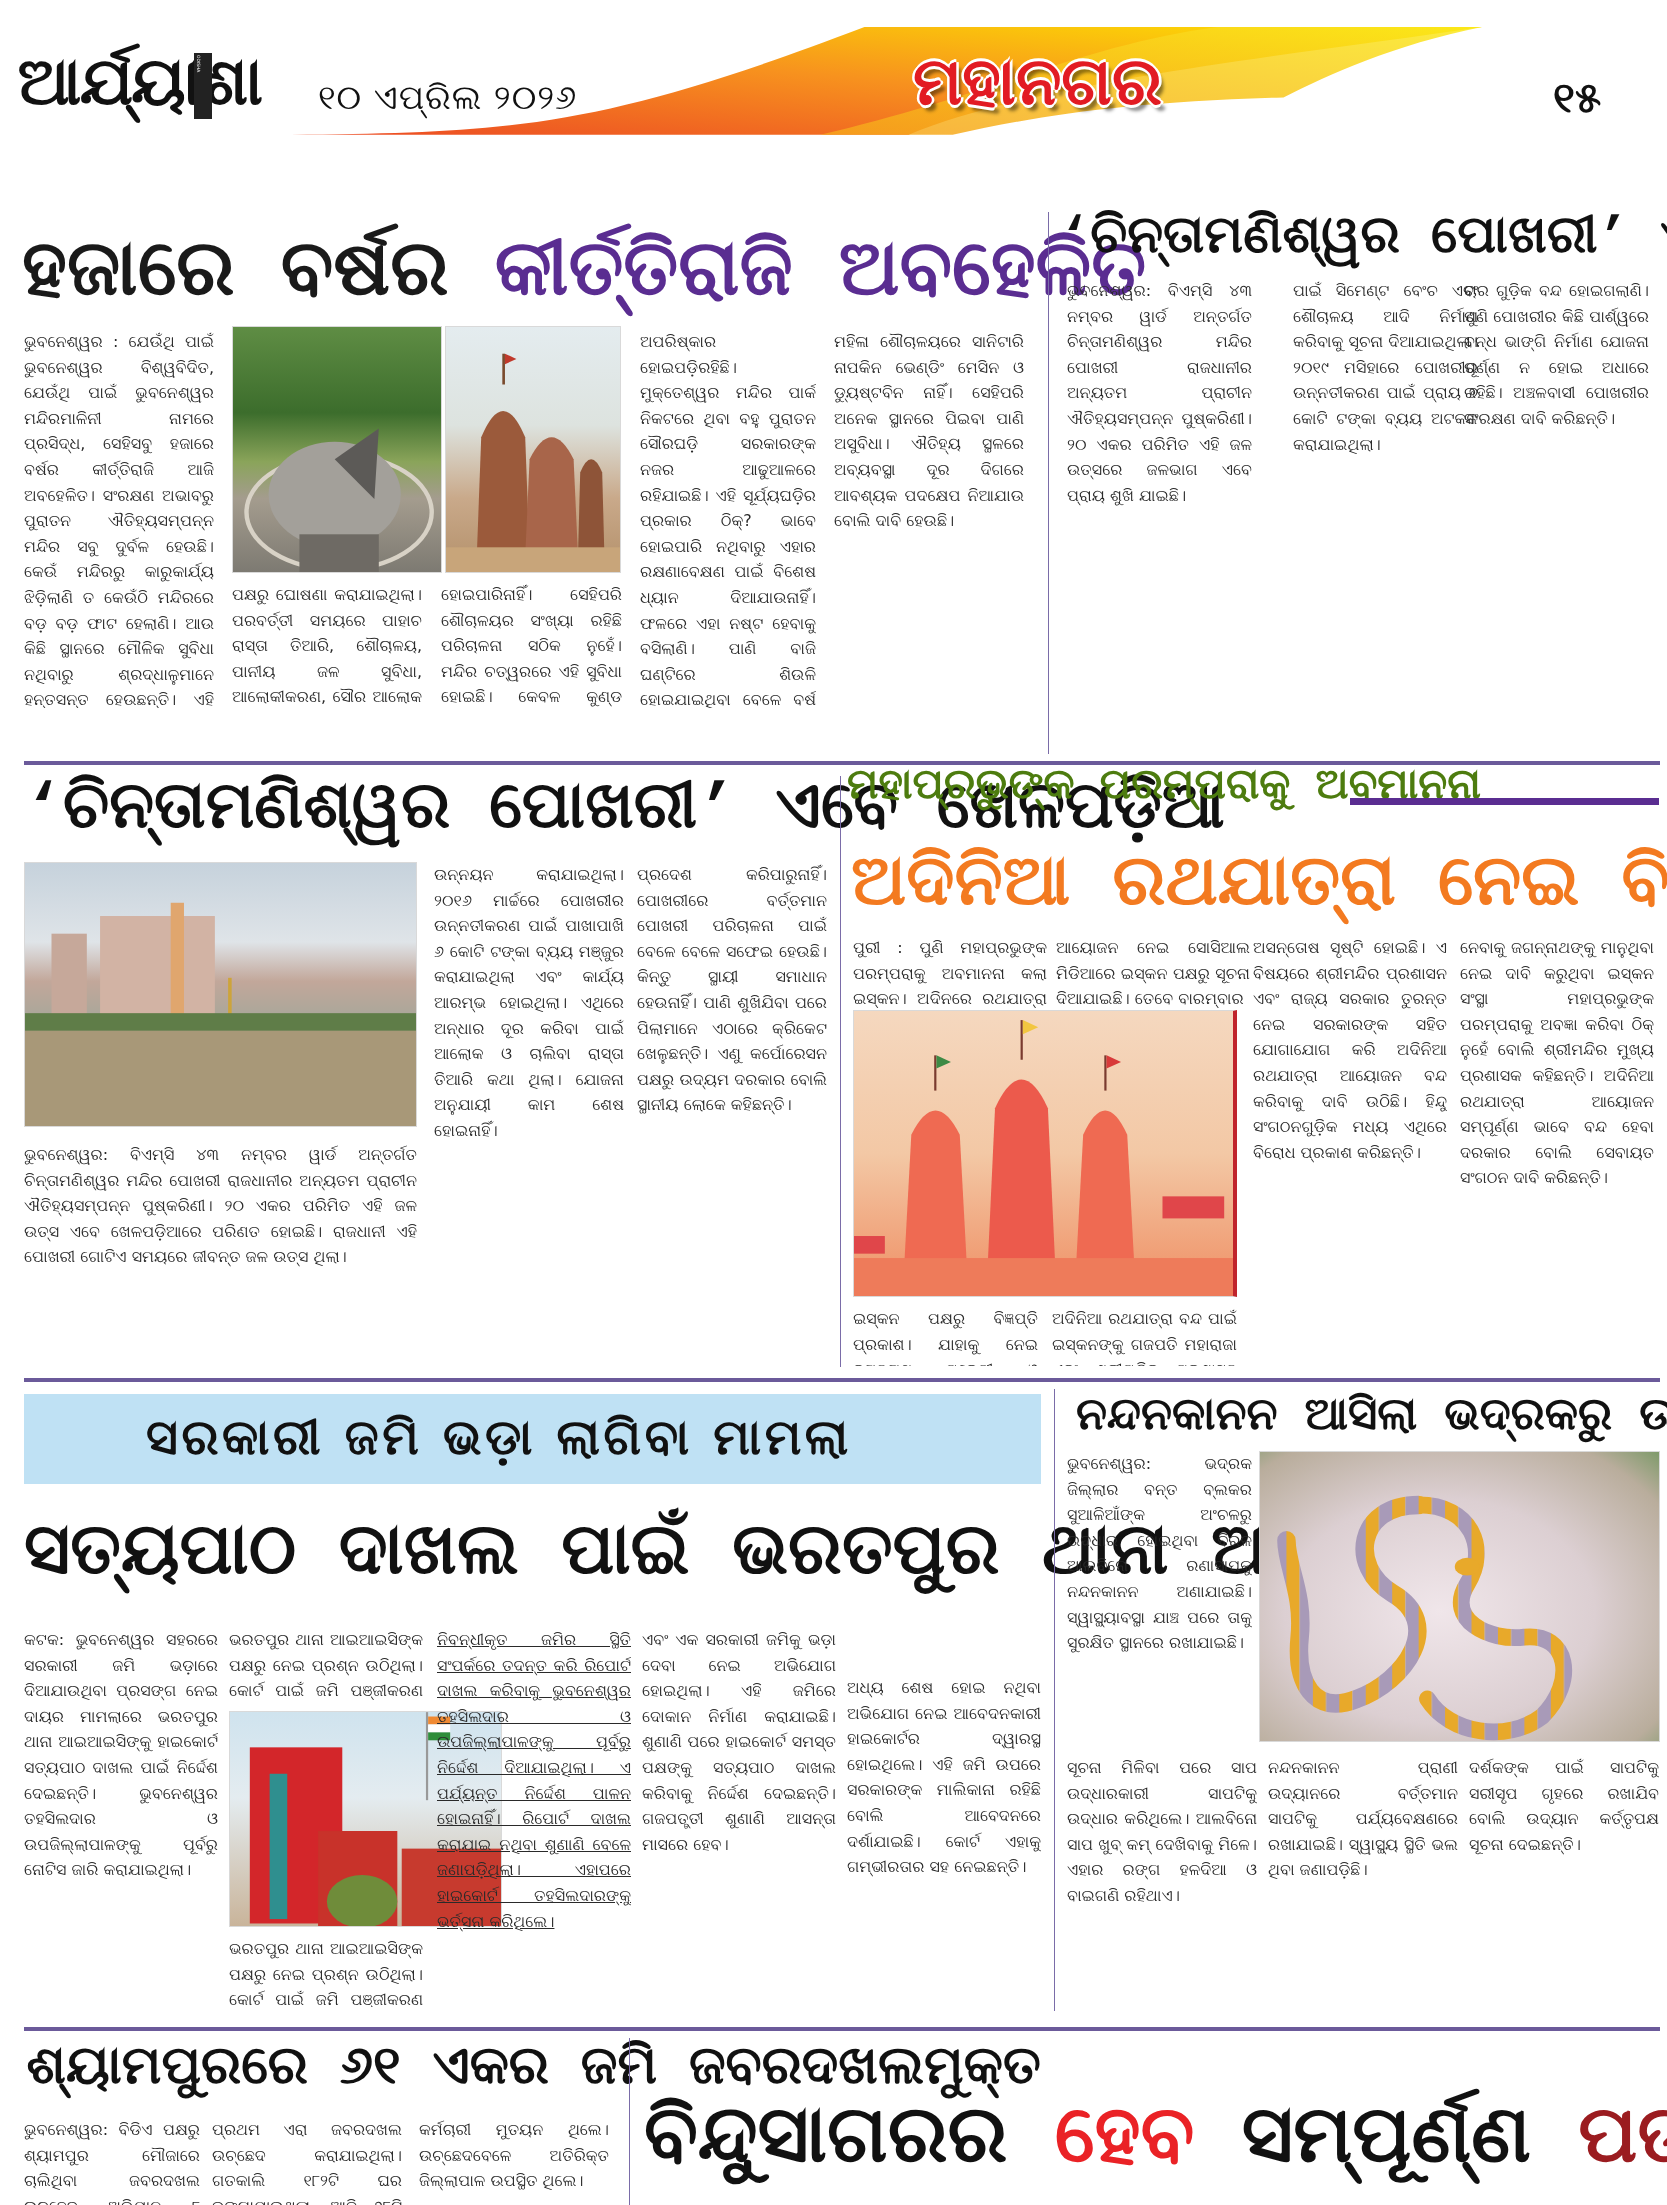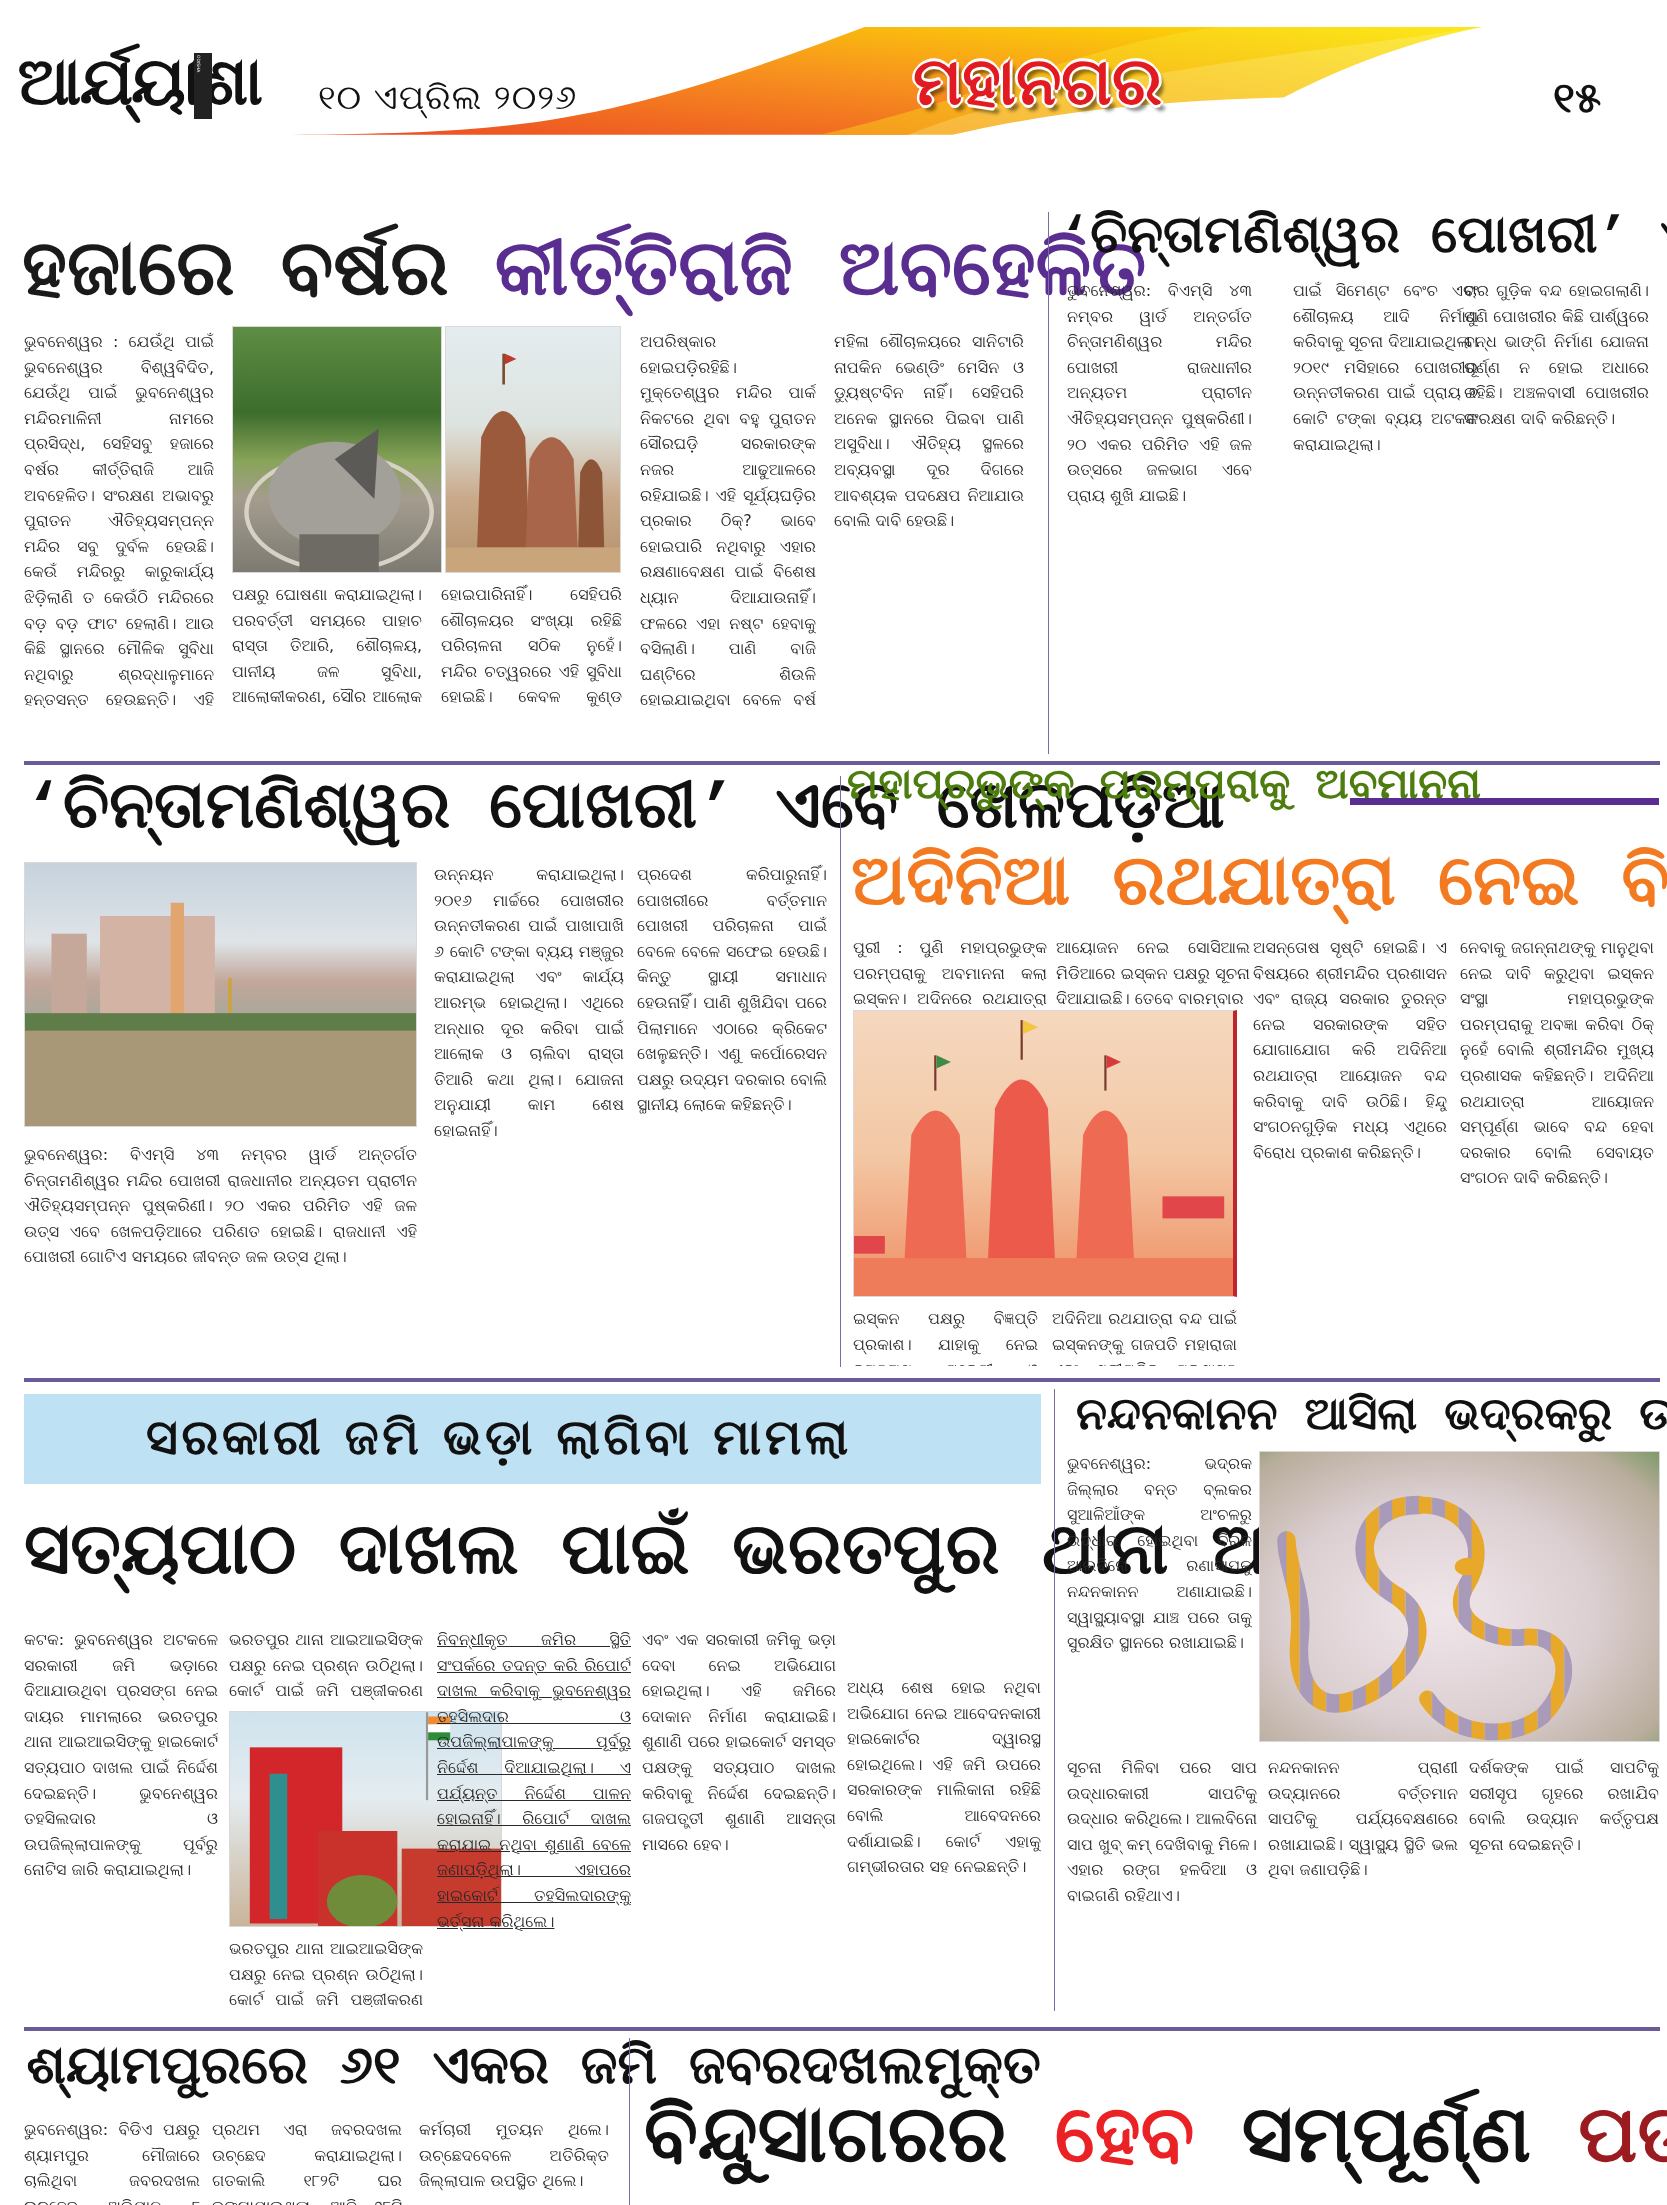--- a/index.html
+++ b/index.html
@@ -162,21 +162,21 @@
 <div class="abs body-text" style="left:853px;top:1306px;width:185px;height:60px;">ଇସ୍କନ ପକ୍ଷରୁ ବିଜ୍ଞପ୍ତି ପ୍ରକାଶ। ଯାହାକୁ ନେଇ ଜଗନ୍ନାଥ ପ୍ରେମୀ ଓ ସେବାୟତଙ୍କ ମଧ୍ୟରେ ଭକ୍ତି ଭୋଗପୂଜା ନେଇ ଅସନ୍ତୋଷ ପ୍ରକାଶ ପାଇଛି।</div>
 <div class="abs body-text" style="left:1052px;top:1306px;width:185px;height:60px;">ଅଦିନିଆ ରଥଯାତ୍ରା ବନ୍ଦ ପାଇଁ ଇସ୍କନଙ୍କୁ ଗଜପତି ମହାରାଜା ଏବଂ ଶ୍ରୀମନ୍ଦିର ପ୍ରଶାସନ ଅନେକ ଥର ଅନୁରୋଧ କରିଥିଲେ ମଧ୍ୟ ଏହା ବନ୍ଦ ହେଉନାହିଁ।</div>
 <div class="abs body-text" style="left:1253px;top:935px;width:194px;height:430px;">ଅସନ୍ତୋଷ ସୃଷ୍ଟି ହୋଇଛି। ଏ ବିଷୟରେ ଶ୍ରୀମନ୍ଦିର ପ୍ରଶାସନ ଏବଂ ରାଜ୍ୟ ସରକାର ତୁରନ୍ତ ନେଇ ସରକାରଙ୍କ ସହିତ ଯୋଗାଯୋଗ କରି ଅଦିନିଆ ରଥଯାତ୍ରା ଆୟୋଜନ ବନ୍ଦ କରିବାକୁ ଦାବି ଉଠିଛି। ହିନ୍ଦୁ ସଂଗଠନଗୁଡ଼ିକ ମଧ୍ୟ ଏଥିରେ ବିରୋଧ ପ୍ରକାଶ କରିଛନ୍ତି।</div>
 <div class="abs body-text" style="left:1460px;top:935px;width:194px;height:430px;">ନେବାକୁ ଜଗନ୍ନାଥଙ୍କୁ ମାନୁଥିବା ନେଇ ଦାବି କରୁଥିବା ଇସ୍କନ ସଂସ୍ଥା ମହାପ୍ରଭୁଙ୍କ ପରମ୍ପରାକୁ ଅବଜ୍ଞା କରିବା ଠିକ୍ ନୁହେଁ ବୋଲି ଶ୍ରୀମନ୍ଦିର ମୁଖ୍ୟ ପ୍ରଶାସକ କହିଛନ୍ତି। ଅଦିନିଆ ରଥଯାତ୍ରା ଆୟୋଜନ ସମ୍ପୂର୍ଣ୍ଣ ଭାବେ ବନ୍ଦ ହେବା ଦରକାର ବୋଲି ସେବାୟତ ସଂଗଠନ ଦାବି କରିଛନ୍ତି।</div>
 
 <div class="abs h-rule" style="left:24px;top:1378px;width:1636px;"></div>
 
 <div class="abs s5-banner"></div>
 <div class="abs s5-banner-text">ସରକାରୀ ଜମି ଭଡ଼ା ଲାଗିବା ମାମଲା</div>
 <div class="abs hl s5-head">ସତ୍ୟପାଠ ଦାଖଲ ପାଇଁ ଭରତପୁର ଥାନା ଆଇଆଇସି</div>
-<div class="abs body-text" style="left:24px;top:1627px;width:194px;height:379px;">କଟକ: ଭୁବନେଶ୍ୱର ଅଟକଳେ ସରକାରୀ ଜମି ଭଡ଼ାରେ ଦିଆଯାଉଥିବା ପ୍ରସଙ୍ଗ ନେଇ ଦାୟର ମାମଲାରେ ଭରତପୁର ଥାନା ଆଇଆଇସିଙ୍କୁ ହାଇକୋର୍ଟ ସତ୍ୟପାଠ ଦାଖଲ ପାଇଁ ନିର୍ଦ୍ଦେଶ ଦେଇଛନ୍ତି। ଭୁବନେଶ୍ୱର ତହସିଲଦାର ଓ ଉପଜିଲ୍ଲାପାଳଙ୍କୁ ପୂର୍ବରୁ ନୋଟିସ ଜାରି କରାଯାଇଥିଲା।</div>
+<div class="abs body-text" style="left:24px;top:1627px;width:194px;height:379px;">କଟକ: ଭୁବନେଶ୍ୱର ସହରରେ ସରକାରୀ ଜମି ଭଡ଼ାରେ ଦିଆଯାଉଥିବା ପ୍ରସଙ୍ଗ ନେଇ ଦାୟର ମାମଲାରେ ଭରତପୁର ଥାନା ଆଇଆଇସିଙ୍କୁ ହାଇକୋର୍ଟ ସତ୍ୟପାଠ ଦାଖଲ ପାଇଁ ନିର୍ଦ୍ଦେଶ ଦେଇଛନ୍ତି। ଭୁବନେଶ୍ୱର ତହସିଲଦାର ଓ ଉପଜିଲ୍ଲାପାଳଙ୍କୁ ପୂର୍ବରୁ ନୋଟିସ ଜାରି କରାଯାଇଥିଲା।</div>
 <div class="abs body-text" style="left:229px;top:1627px;width:194px;height:73px;">ଭରତପୁର ଥାନା ଆଇଆଇସିଙ୍କ ପକ୍ଷରୁ ନେଇ ପ୍ରଶ୍ନ ଉଠିଥିଲା। କୋର୍ଟ ପାଇଁ ଜମି ପଞ୍ଜୀକରଣ ପାଇଁ କୋର୍ଟ ନିର୍ଦ୍ଦେଶ ଦେଇ ନଥିବା ଶୁଣାଣି ବେଳେ ସ୍ପଷ୍ଟ ହୋଇଥିଲା। ଏଭଳି ସ୍ଥିତିରେ ଆଇଆଇସିଙ୍କ ଉପସ୍ଥିତି ଜରୁରୀ।</div>
 <div class="abs photo" style="left:229px;top:1711px;width:273px;height:216px;background:linear-gradient(180deg,#cfe3ee 0%,#e4ecf0 40%,#c9b49a 100%);">
   <svg width="273" height="216" viewBox="0 0 620 490">
     <rect x="45" y="80" width="210" height="400" fill="#d3262a"></rect>
     <rect x="90" y="140" width="40" height="330" fill="#2f8f8f"></rect>
     <rect x="200" y="270" width="180" height="220" fill="#c8322a"></rect>
     <rect x="390" y="310" width="230" height="180" fill="#c73a2e"></rect>
     <rect x="445" y="0" width="5" height="200" fill="#999"></rect>
     <rect x="450" y="10" width="50" height="18" fill="#f08a33"></rect>
     <rect x="450" y="28" width="50" height="18" fill="#ffffff"></rect>

